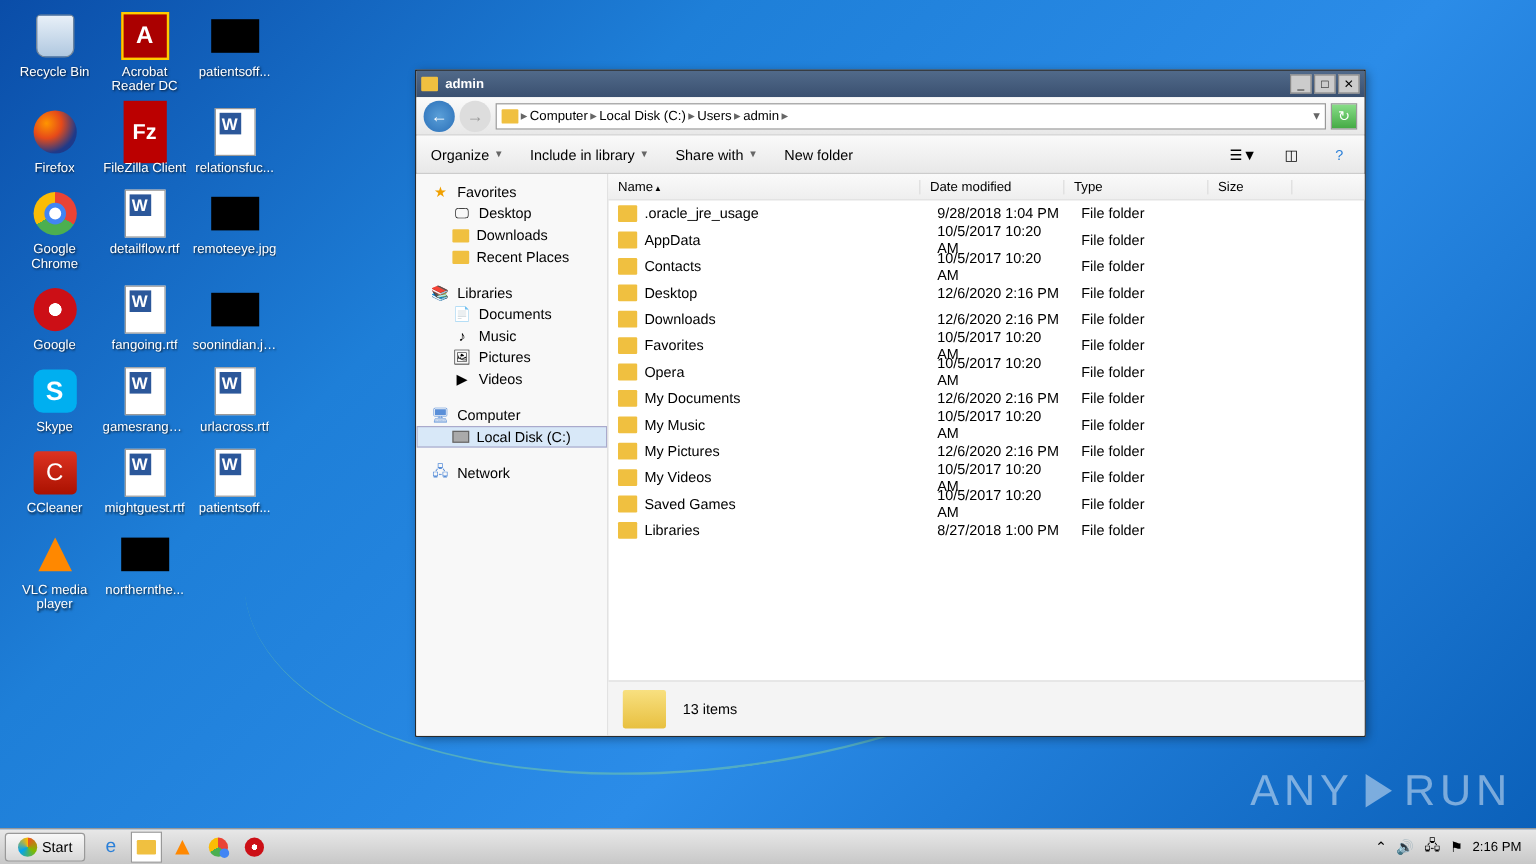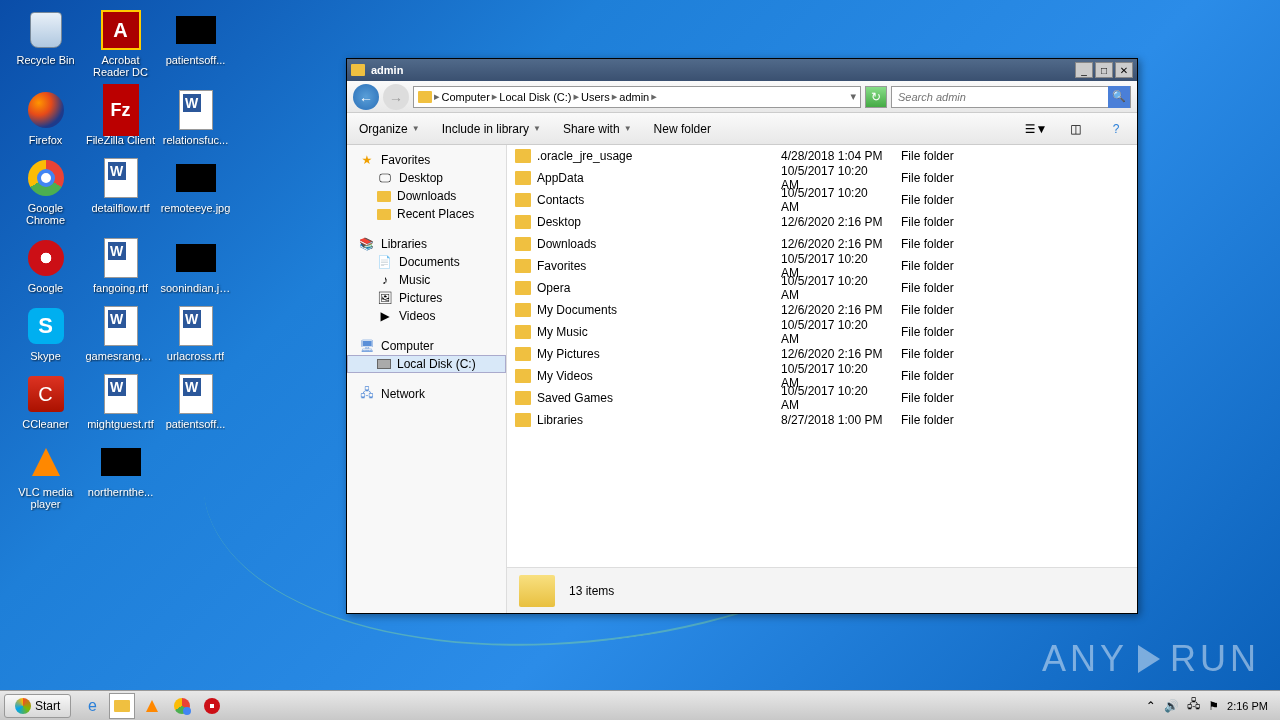--- a/index.html
+++ b/index.html
@@ -253,24 +253,20 @@
         <span>Local Disk (C:)</span>
         <span class="sep">▸</span>
         <span>Users</span>
         <span class="sep">▸</span>
         <span>admin</span>
         <span class="sep">▸</span>
         <span style="flex:1"></span>
         <span class="sep">▾</span>
       </div>
       <div class="refresh-btn">↻</div>
-      <div class="search-box">
-        <input placeholder="Search admin" style="">
-        <div class="search-go">🔍</div>
-      </div>
     </div>
 
     <div class="toolbar">
       <div class="tb-item">
           <span>Organize</span>
           <span class="caret">▼</span>
         </div>
       <div class="tb-item">
           <span>Include in library</span>
           <span class="caret">▼</span>
@@ -342,25 +338,31 @@
         </div>
         <div class="nav-section">
           <div class="nav-head">
               <span class="nav-glyph glyph-net">🖧</span>
               <span>Network</span>
             </div>
         </div>
       </div>
 
       <div class="content-pane">
+        <div class="col-headers">
+          <div class="col-h col-name"><span>Name</span><span class="sort-caret">▴</span></div>
+          <div class="col-h col-date">Date modified</div>
+          <div class="col-h col-type">Type</div>
+          <div class="col-h col-size">Size</div>
+        </div>
         <div class="file-list" id="file-list">
             <div class="file-row">
               <div class="fi-glyph folder-g"></div>
               <div class="cell-name">.oracle_jre_usage</div>
-              <div class="cell-date">4/28/2018 1:04 PM</div>
+              <div class="cell-date">9/28/2018 1:04 PM</div>
               <div class="cell-type">File folder</div>
             </div>
             <div class="file-row">
               <div class="fi-glyph folder-g"></div>
               <div class="cell-name">AppData</div>
               <div class="cell-date">10/5/2017 10:20 AM</div>
               <div class="cell-type">File folder</div>
             </div>
             <div class="file-row">
               <div class="fi-glyph folder-g"></div>

